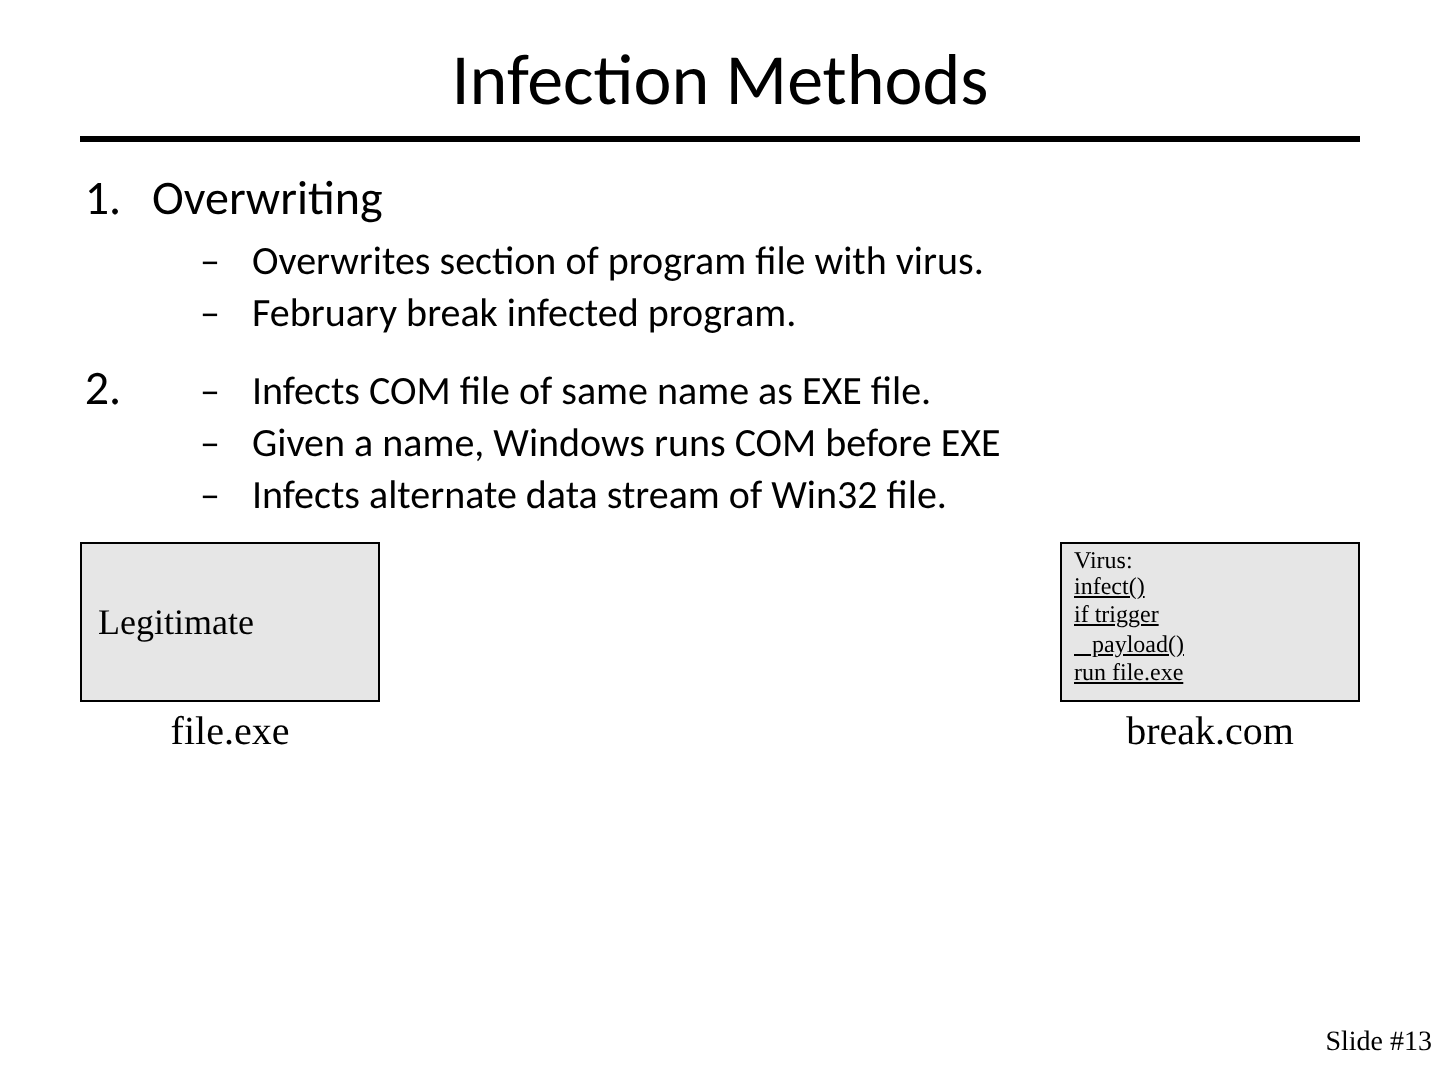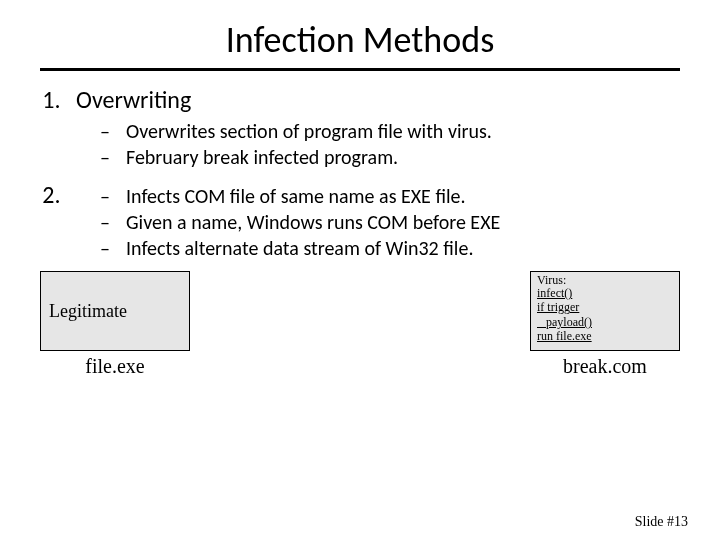--- a/index.html
+++ b/index.html
@@ -92,21 +92,21 @@
     text-decoration: underline;
   }
   .caption {
     font-family: "Times New Roman", serif;
     font-size: 20px;
     margin-top: 4px;
   }
   .slidenum {
     position: absolute;
     bottom: 10px;
-    right: 32px;
+    right: 4px;
     font-family: "Times New Roman", serif;
     font-size: 14px;
   }
 </style>
 </head>
 <body>
 
 <div class="title">Infection Methods</div>
 <hr class="title-rule">
 

